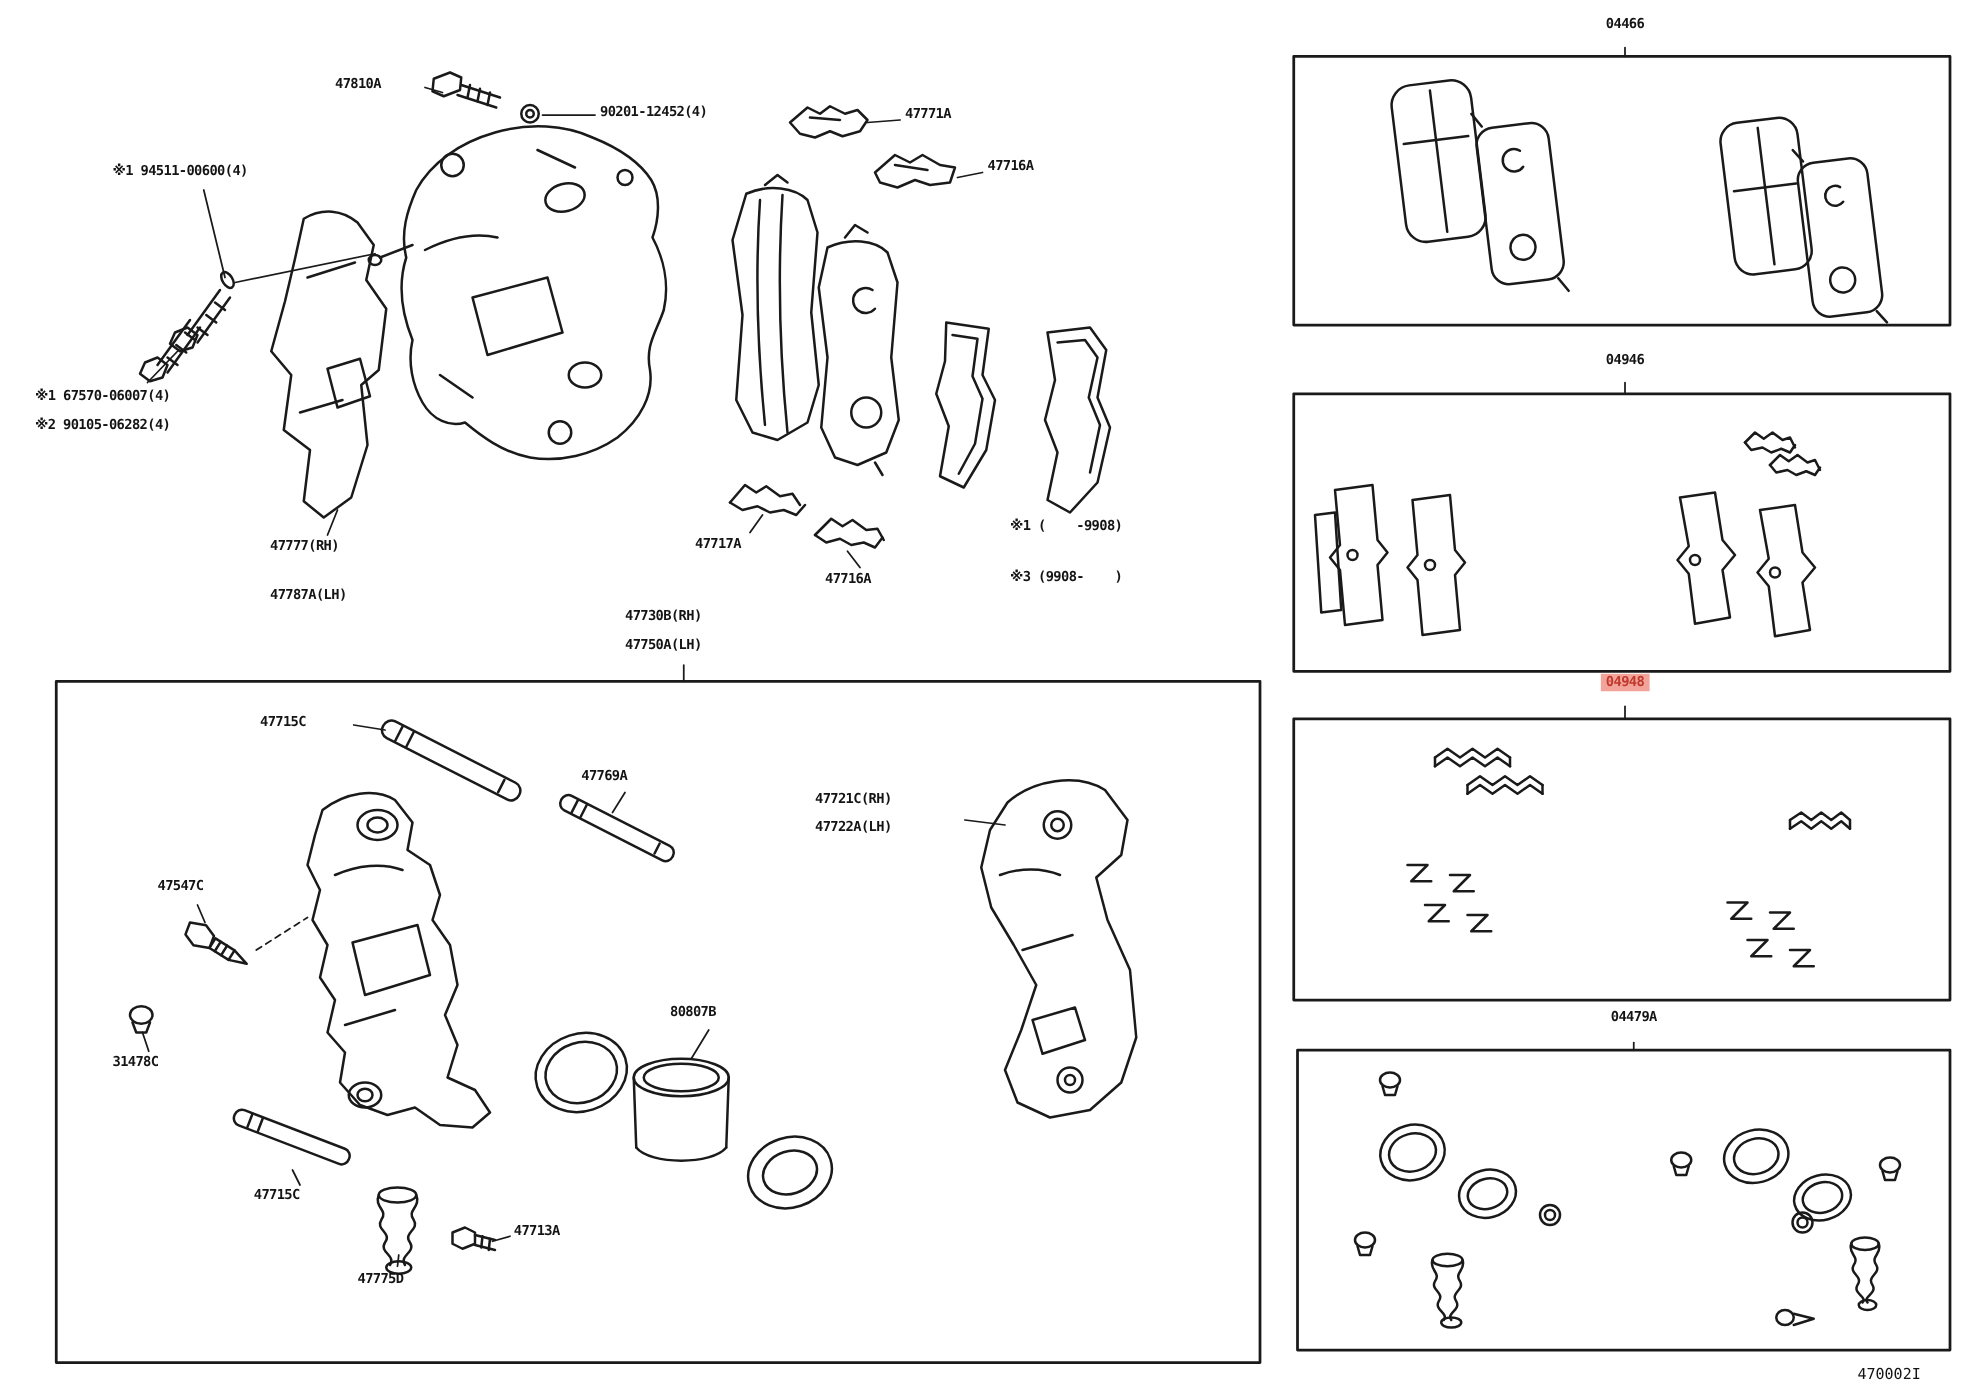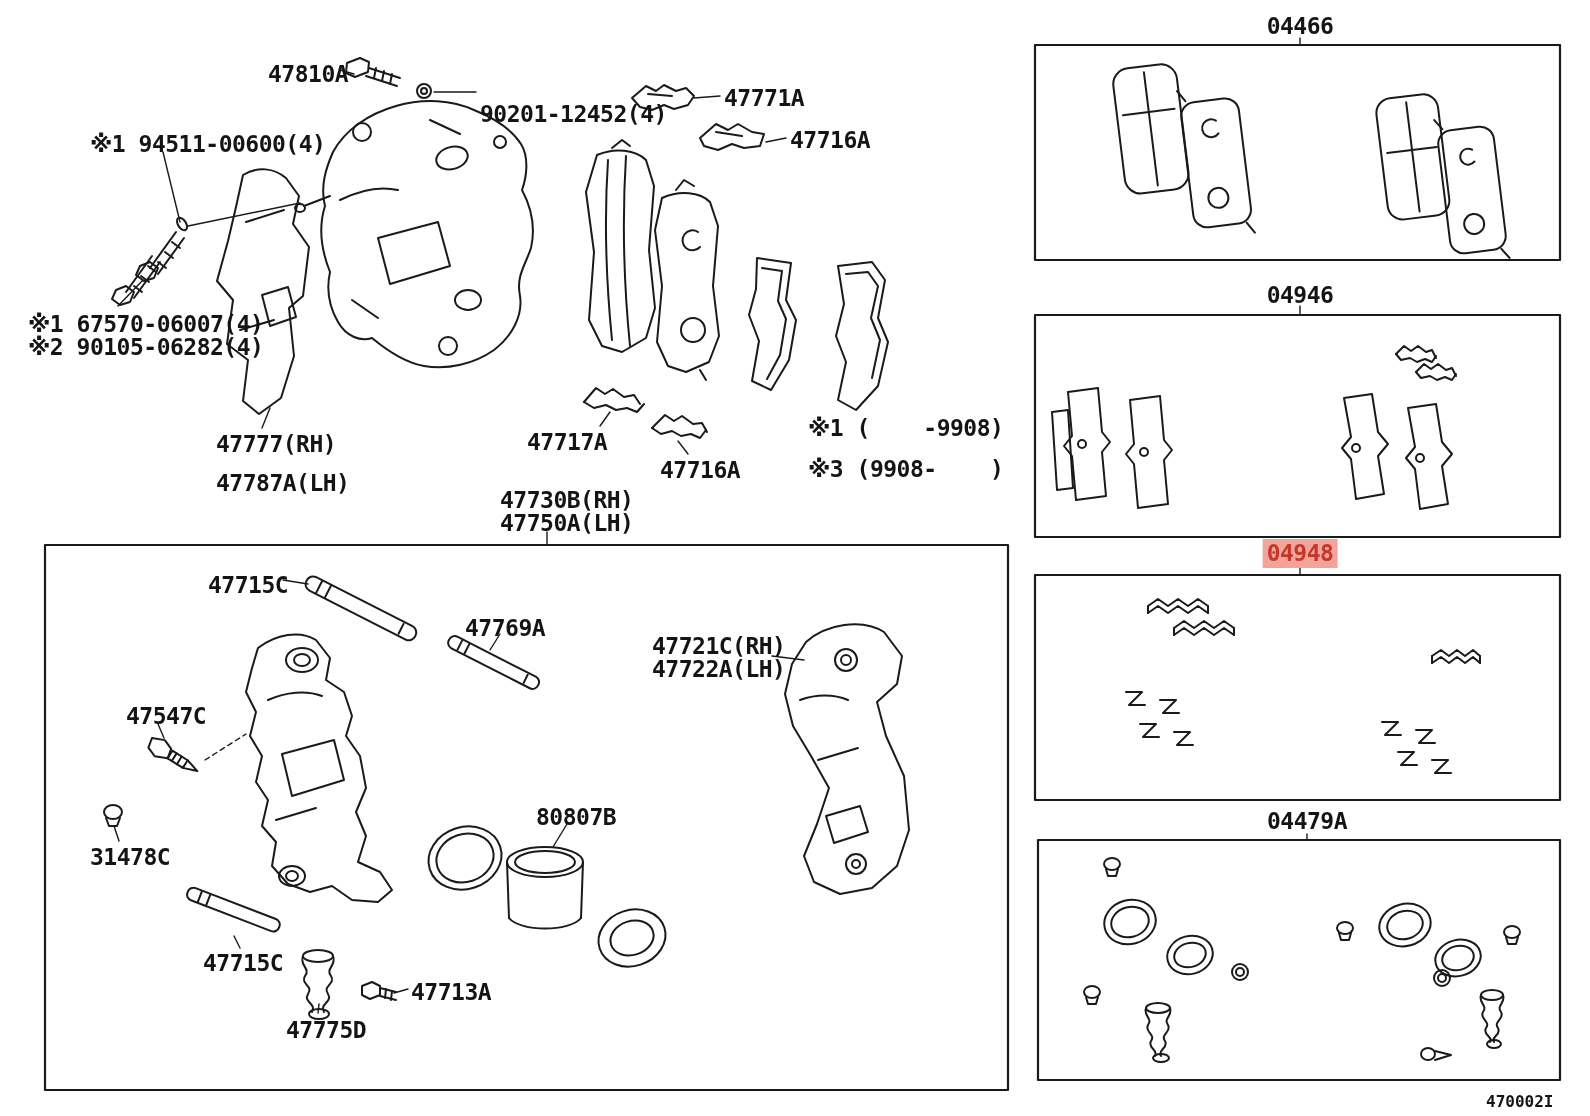--- a/index.html
+++ b/index.html
@@ -7,26 +7,26 @@
     position:relative; width:1590px; height:1116px; background:#fff;
     overflow:hidden;
     font-family:"DejaVu Sans Mono","DejaVu Sans",monospace;
   }
   svg#art { position:absolute; left:0; top:0; }
   #art * { vector-effect:non-scaling-stroke; }
   #art .ln { stroke:var(--line,#1a1a1a); fill:none; stroke-width:2; stroke-linecap:round; stroke-linejoin:round; }
   #art .thin { stroke-width:1.4; }
   #art .box { stroke-width:2.2; }
   .callout {
-    position:absolute; font-weight:bold; font-size:23px; line-height:1.25;
+    position:absolute; font-weight:bold; font-size:11px; line-height:1.25;
     color:var(--label,#141414); white-space:pre; letter-spacing:-0.5px;
   }
   .ctr { transform:translateX(-50%); }
   .hl { background:var(--hl-bg,#f2a49b); color:var(--hl-fg,#c0392b); padding:0 4px; }
-  .footer-code { position:absolute; font-weight:bold; font-size:16px; color:var(--label,#141414); }
+  .footer-code { position:absolute; font-weight:normal; font-size:12px; color:var(--label,#141414); }
 </style>
 </head>
 <body>
 
 <div class="stage">
 
 <svg id="art" width="1590" height="1116" viewBox="0 0 1590 1116">
   <g class="ln">
 
     <rect class="box" x="45" y="545" width="963" height="545"></rect>
@@ -335,29 +335,29 @@
       <path d="M1503,995 c3,8 -7,10 -2,17 c4,7 -8,9 -3,16 c4,7 -8,9 -4,14"></path>
       <ellipse cx="1494" cy="1044" rx="7" ry="4"></ellipse>
       <ellipse cx="1428" cy="1054" rx="7" ry="6"></ellipse>
       <path d="M1435,1051 l16,4 -16,5"></path>
     </g>
 
   </g>
 </svg>
 
 <div class="callout" style="left:268px;top:60px">47810A</div>
-<div class="callout" style="left:480px;top:100px">90201-12452(4)</div>
+<div class="callout" style="left:480px;top:83px">90201-12452(4)</div>
 <div class="callout" style="left:724px;top:84px">47771A</div>
 <div class="callout" style="left:790px;top:126px">47716A</div>
 <div class="callout" style="left:90px;top:130px">※1 94511-00600(4)</div>
 <div class="callout" style="left:28px;top:310px">※1 67570-06007(4)</div>
 <div class="callout" style="left:28px;top:333px">※2 90105-06282(4)</div>
 <div class="callout" style="left:216px;top:430px">47777(RH)</div>
 <div class="callout" style="left:216px;top:469px">47787A(LH)</div>
-<div class="callout" style="left:527px;top:428px">47717A</div>
+<div class="callout" style="left:556px;top:428px">47717A</div>
 <div class="callout" style="left:660px;top:456px">47716A</div>
 <div class="callout" style="left:808px;top:414px">※1 (    -9908)</div>
 <div class="callout" style="left:808px;top:455px">※3 (9908-    )</div>
 <div class="callout" style="left:500px;top:486px">47730B(RH)</div>
 <div class="callout" style="left:500px;top:509px">47750A(LH)</div>
 <div class="callout" style="left:208px;top:571px">47715C</div>
 <div class="callout" style="left:465px;top:614px">47769A</div>
 <div class="callout" style="left:652px;top:632px">47721C(RH)</div>
 <div class="callout" style="left:652px;top:655px">47722A(LH)</div>
 <div class="callout" style="left:126px;top:702px">47547C</div>

